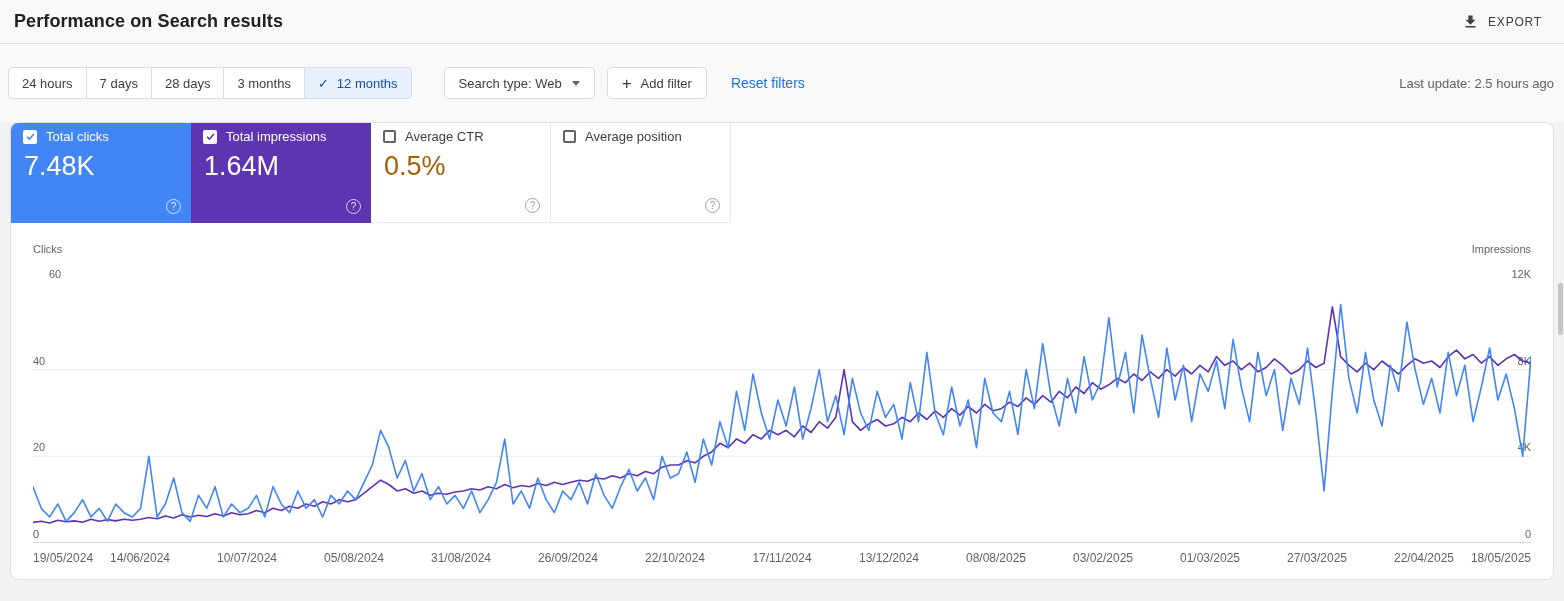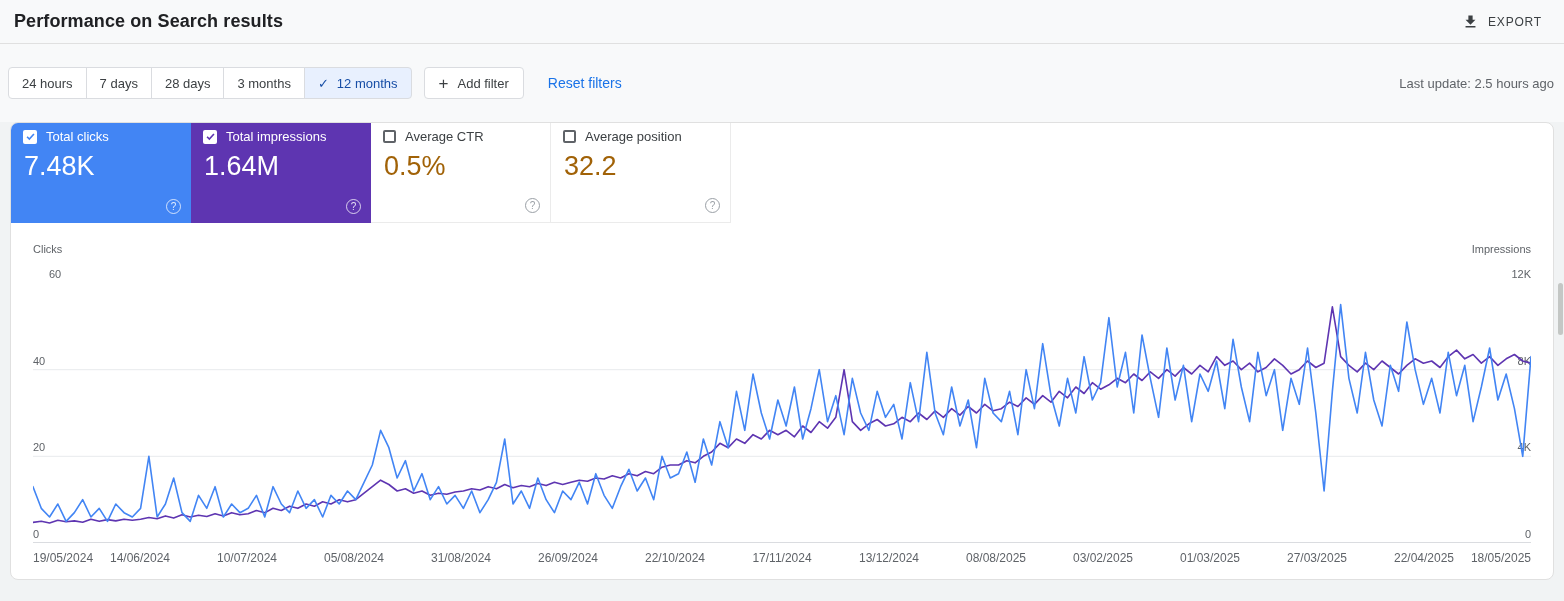--- a/index.html
+++ b/index.html
@@ -99,20 +99,24 @@
       </button>
       <button class="seg">
         <span>3 months</span>
       </button>
       <button class="seg selected">
         <span class="check">✓</span>
         <span>12 months</span>
       </button>
     </div>
 
+    <button class="chip search-type">
+      <span>Search type: Web</span>
+      <span class="caret"></span>
+    </button>
 
     <button class="chip add-filter">
       <span class="plus">+</span>
       <span>Add filter</span>
     </button>
 
     <a class="reset-link">Reset filters</a>
 
     <span class="last-update">Last update: 2.5 hours ago</span>
   </div>
@@ -154,21 +158,20 @@
       </div>
       <div class="value">0.5%</div>
       <span class="help-icon gray"></span>
     </div>
 
     <div class="metric-card white">
       <div class="cb-row">
         <span class="cb un"></span>
         <span class="label">Average position</span>
       </div>
-      <div class="value">32.2</div>
       <span class="help-icon gray"></span>
     </div>
 
   </div>
 
   <div class="chart-section">
     <span class="axis-name" style="left:0;">Clicks</span>
     <span class="axis-name" style="right:0;">Impressions</span>
 
     <span class="ytick" style="left:16px; top:25px;">60</span>

